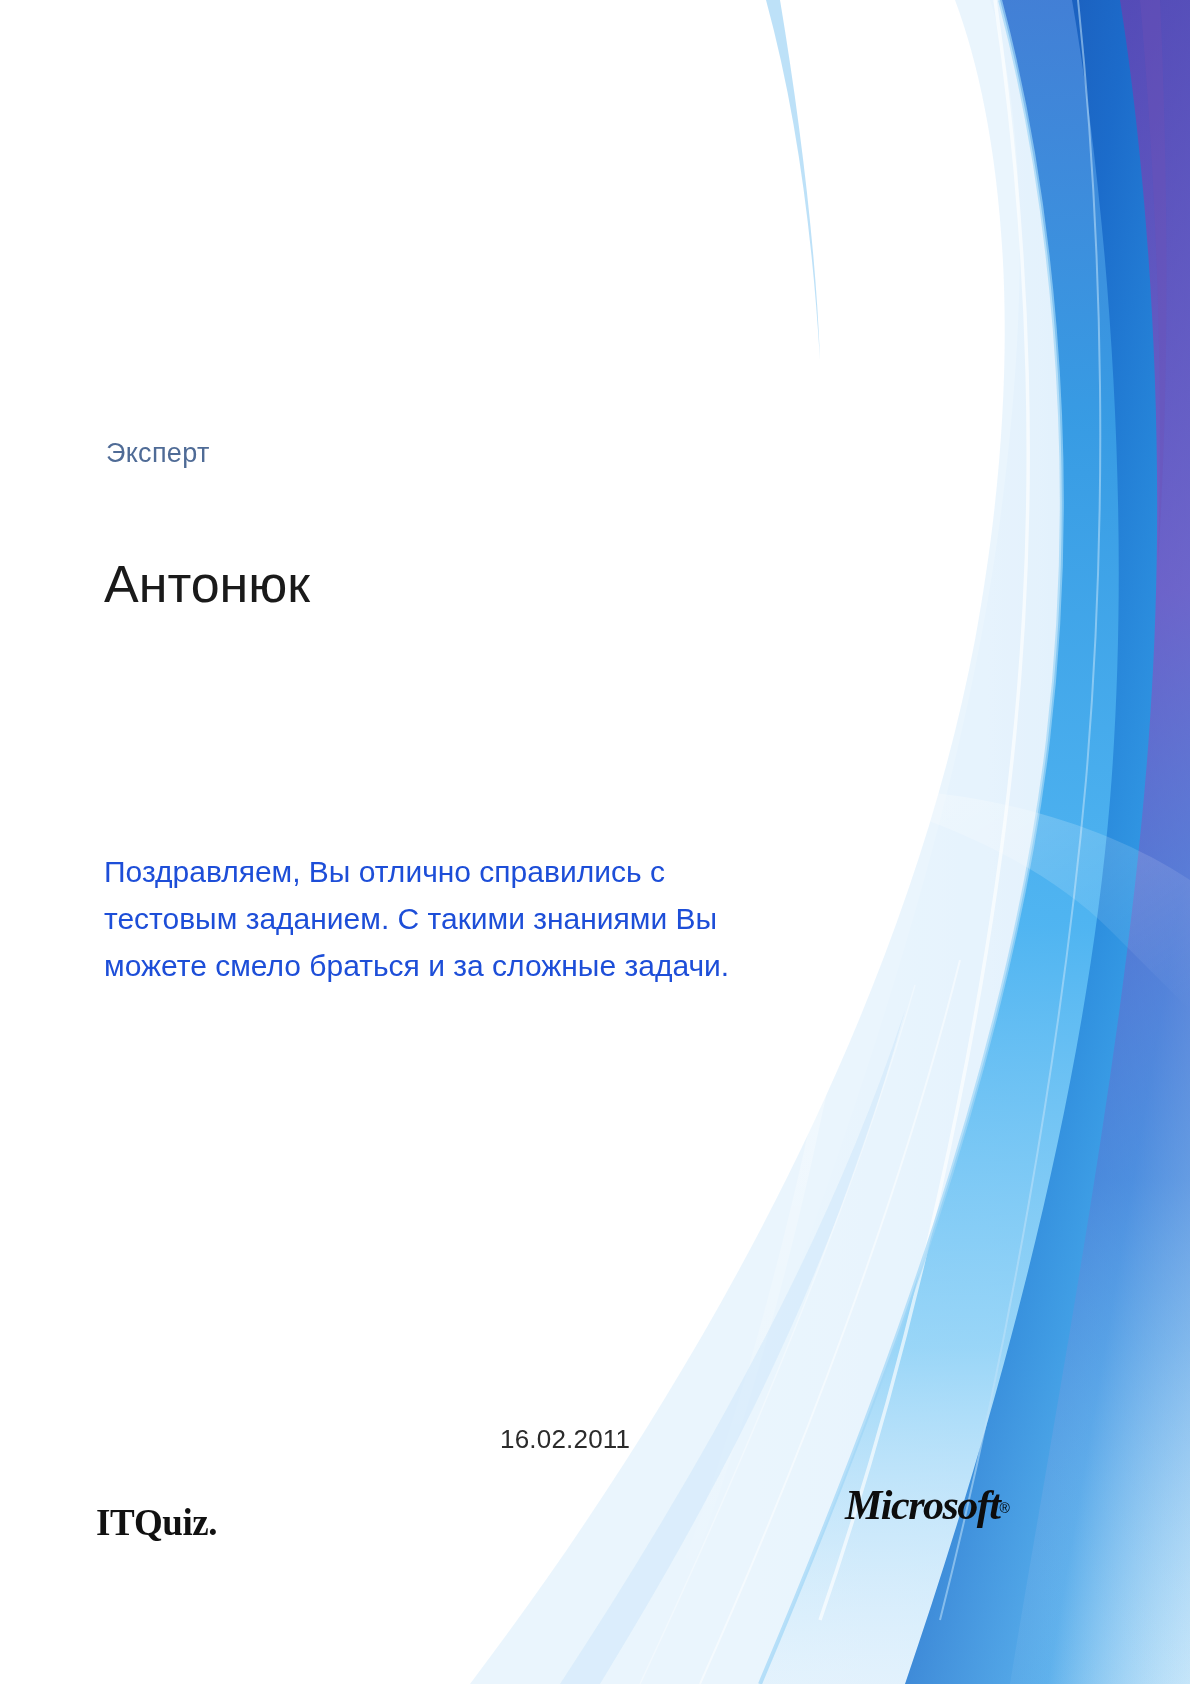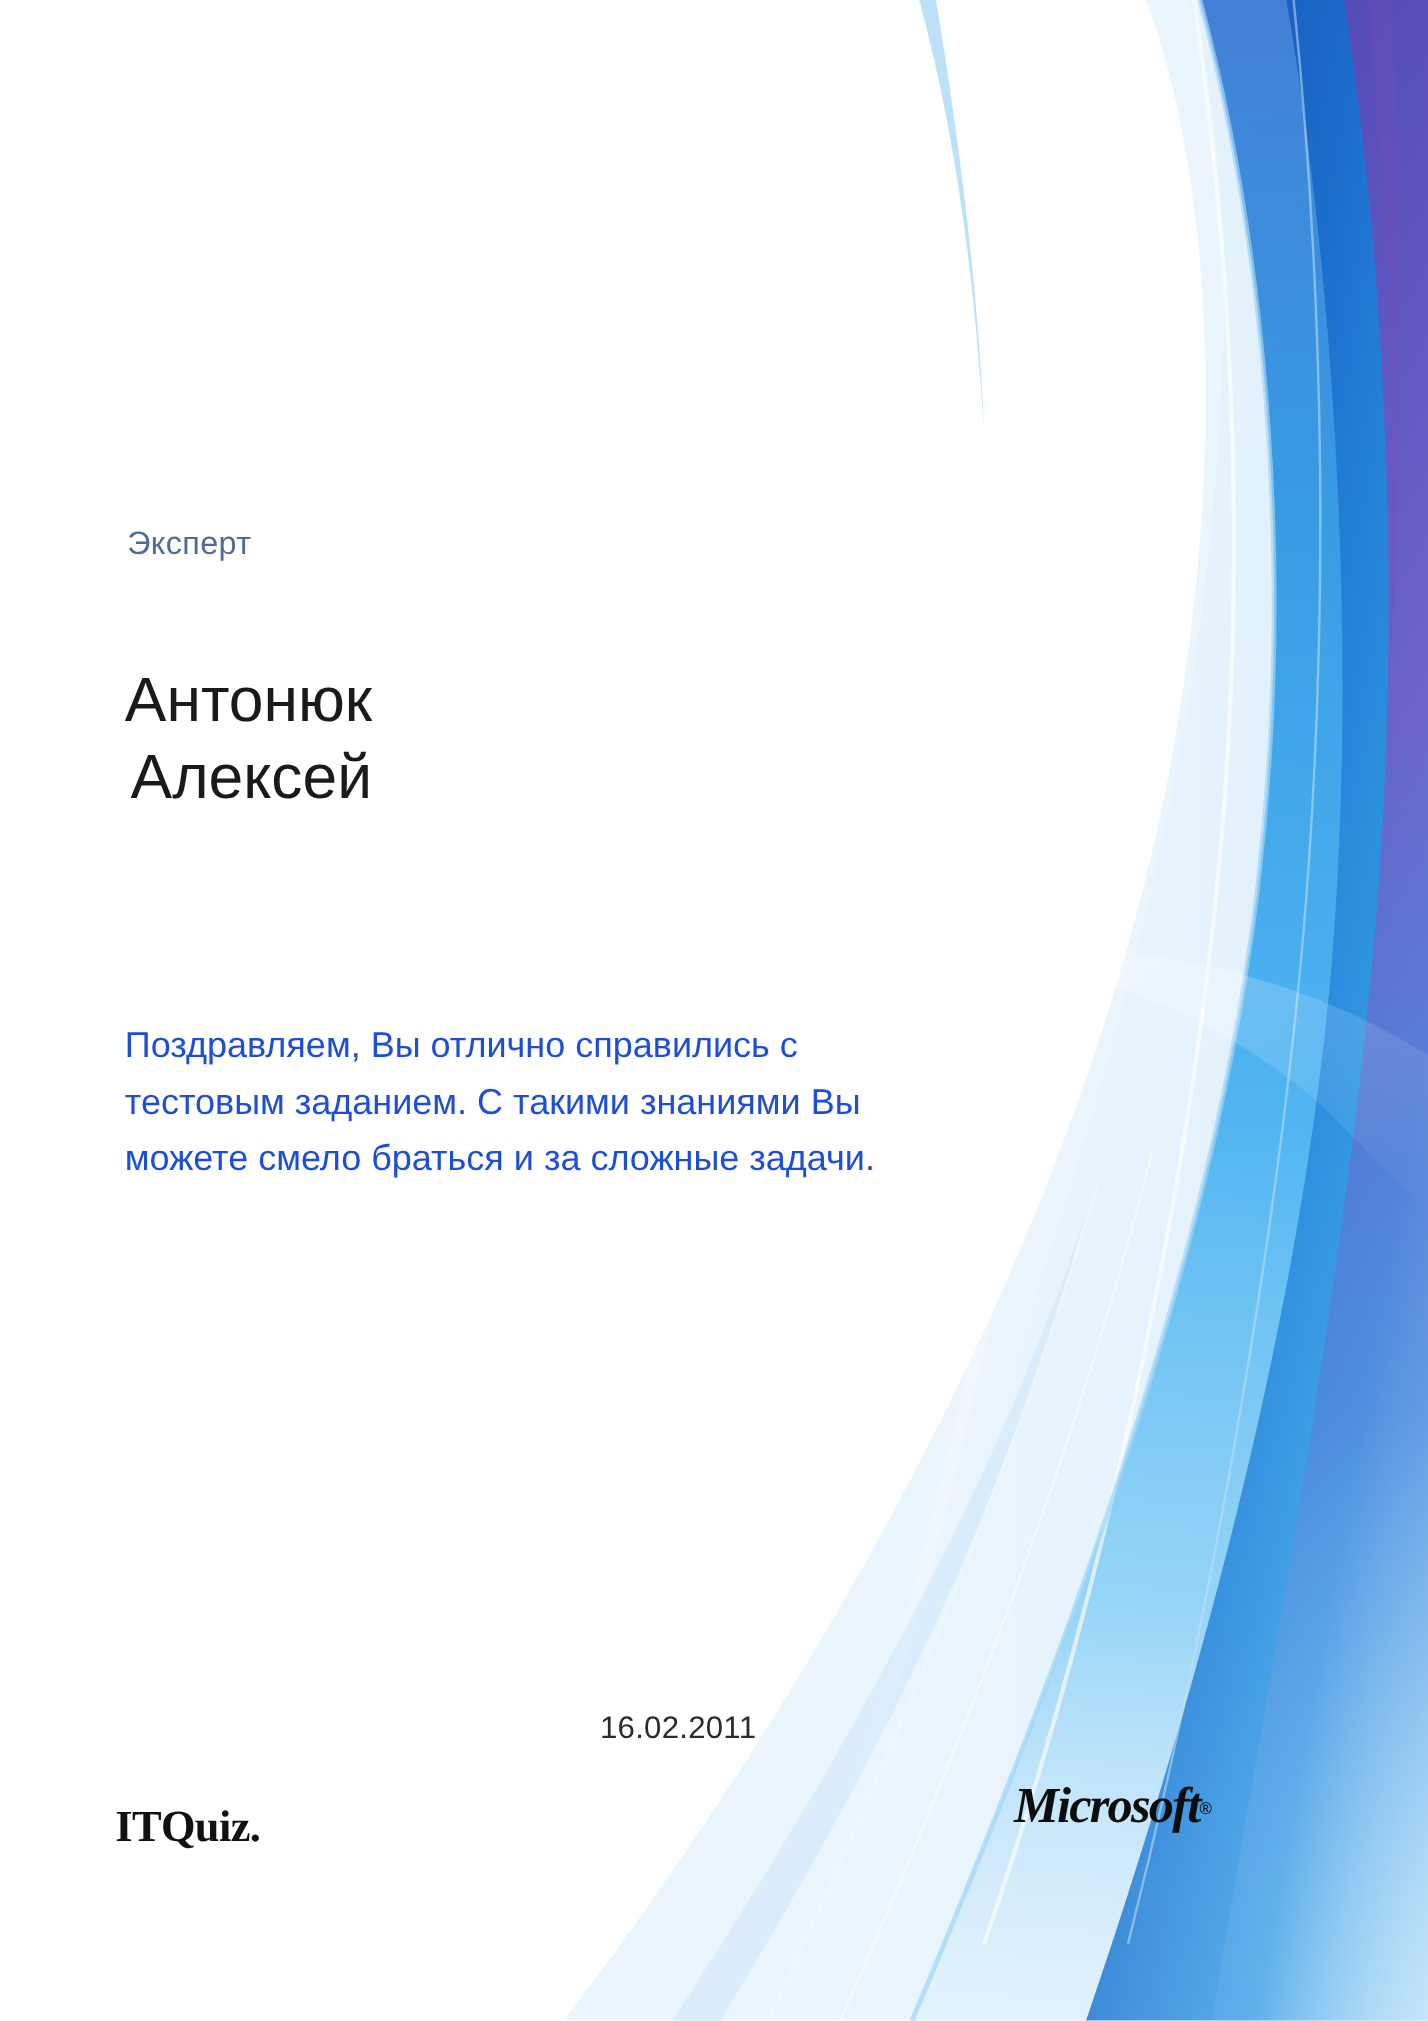--- a/index.html
+++ b/index.html
@@ -199,21 +199,20 @@
       <path d="M780,0 C800,120 816,250 820,360 C812,230 796,110 766,0 Z" fill="#7cc4f2" opacity="0.5"></path>
       <path d="M1140,0 C1156,180 1164,380 1158,560 C1170,380 1168,170 1160,0 Z" fill="#6f4fb5" opacity="0.35"></path>
     </svg>
   </div>
 
 
   <div class="cert-level">Эксперт</div>
 
   <div class="cert-name">
     <span class="line">Антонюк</span>
-    <span class="line">Алексей</span>
   </div>
 
   <div class="cert-message">Поздравляем, Вы отлично справились с тестовым заданием. С такими знаниями Вы можете смело браться и за сложные задачи.</div>
 
   <div class="footer-brand">ITQuiz.</div>
 
   <div class="footer-date">16.02.2011</div>
 
   <div class="footer-ms">
     <span class="ms-word">Microsoft</span><span class="ms-reg">®</span>

